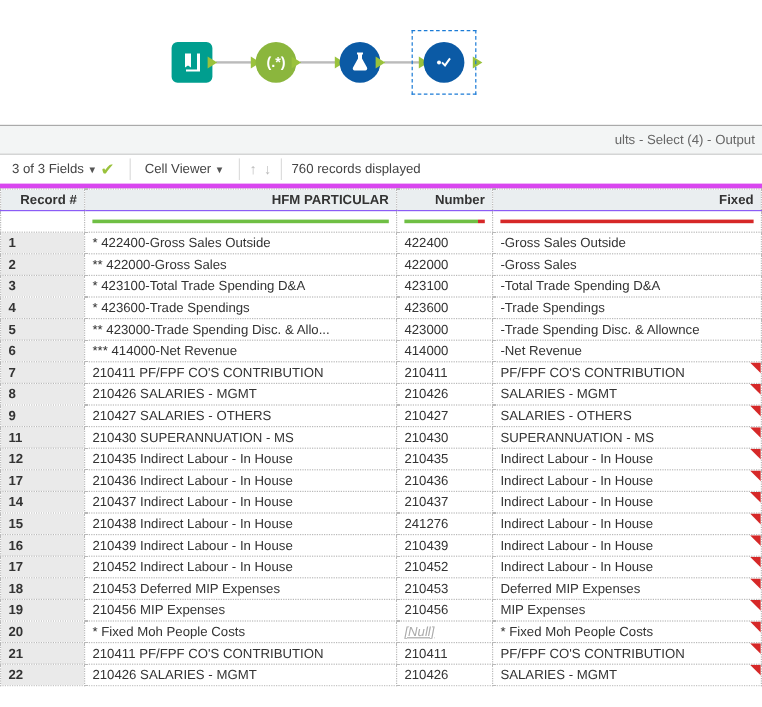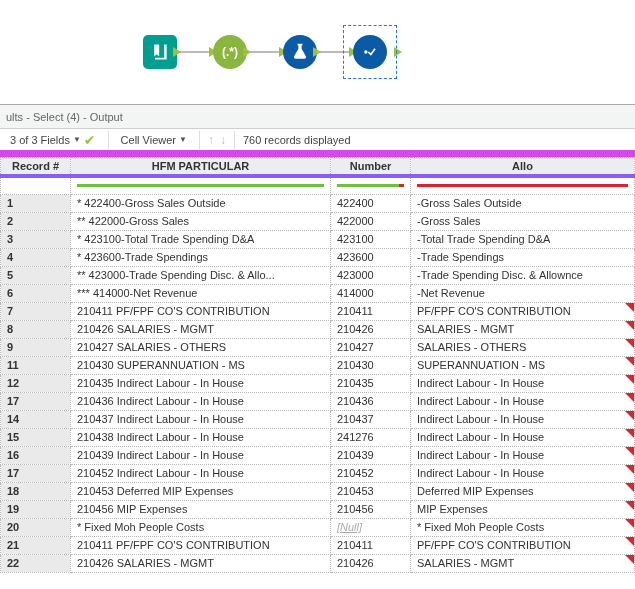--- a/index.html
+++ b/index.html
@@ -14,34 +14,34 @@
 .t-regex { background: #8bb63d; }
 .t-formula { background: #0b5aa5; }
 .t-select { background: #0b5aa5; }
 .selected-box { position: absolute; border: 1px dashed #1b7bd6; width: 54px; height: 54px; top: -7px; left: -7px; }
 .conn { width: 30px; height: 2px; background: #bbb; position: relative; }
 .anchor-out { position: absolute; right: -7px; top: -4px; width: 0; height: 0; border-top: 5px solid transparent; border-bottom: 5px solid transparent; border-left: 8px solid #9ac23c; }
 .anchor-in { position: absolute; left: -7px; top: -4px; width: 0; height: 0; border-top: 5px solid transparent; border-bottom: 5px solid transparent; border-left: 8px solid #9ac23c; }
 .stub-out { width: 0; height: 0; border-top: 5px solid transparent; border-bottom: 5px solid transparent; border-left: 8px solid #9ac23c; margin-left: 4px; }
 
 
-.pane-title { height: 24px; line-height: 24px; padding: 0 6px; color: #666; background: #f3f5f5; border-bottom: 1px solid #ccc; }
-
-
-.toolbar { height: 28px; display: flex; align-items: center; padding: 0 6px; gap: 6px; color: #444; border-bottom: 7px solid #d946ef; }
+.pane-title { height: 24px; line-height: 24px; padding: 0 6px; color: #666; background: #f3f5f5; border-bottom: 1px solid #ccc; text-align: right; }
+
+
+.toolbar { height: 28px; display: flex; align-items: center; padding: 0 6px; gap: 6px; color: #444; border-bottom: 4px solid #d946ef; }
 .tb-item { display: flex; align-items: center; gap: 3px; padding: 2px 4px; }
 .chev { font-size: 8px; color: #555; }
 .check { color: #9ac23c; font-size: 14px; }
 .arrow { color: #bbb; font-size: 12px; }
 .divider { width: 1px; height: 18px; background: #ddd; margin: 0 2px; }
 
 
 .grid { width: 100%; border-collapse: collapse; table-layout: fixed; }
 .grid th, .grid td { border: 1px dotted #b8b8b8; padding: 2px 6px; height: 18px; white-space: nowrap; overflow: hidden; text-overflow: ellipsis; font-size: 11px; }
-.grid th { background: #eaeef0; font-weight: 600; text-align: center; border-bottom: 4px solid #8b5cf6; }
+.grid th { background: #eaeef0; font-weight: 600; text-align: right; border-bottom: 1px solid #8b5cf6; }
 .col-record { width: 70px; background: #eaeaea; font-weight: 600; }
 .grid td.col-record { background: #eaeaea; }
 .hdr-line { height: 3px; padding: 0; border: none; }
 .hdr-line .bar { height: 3px; }
 .bar-green { background: #6fbf44; }
 .bar-red { background: #d62828; }
 .null { color: #aaa; font-style: italic; text-decoration: underline; }
 .row-flag td:last-child { position: relative; margin-left: 33px; }
 .row-flag td:last-child::after { content:""; position:absolute; right:0; top:0; width:0; height:0; border-top:0 solid transparent; border-bottom:9px solid transparent; border-right:9px solid #d62828; }
 
@@ -119,21 +119,21 @@
     <col style="width:70px">
       <col style="width:260px">
       <col style="width:80px">
       <col>
   </colgroup>
   <thead>
     <tr>
       <th class="col-record">Record #</th>
       <th>HFM PARTICULAR</th>
       <th>Number</th>
-      <th>Allo</th>
+      <th>Fixed</th>
     </tr>
     <tr class="hdr-line">
       <td class="hdr-line"></td>
       <td class="hdr-line">
           <div class="bar bar-green"></div>
         </td>
       <td class="hdr-line">
           <div class="bar" style="background:linear-gradient(to right,#6fbf44 92%,#d62828 92%)"></div>
         </td>
       <td class="hdr-line">

